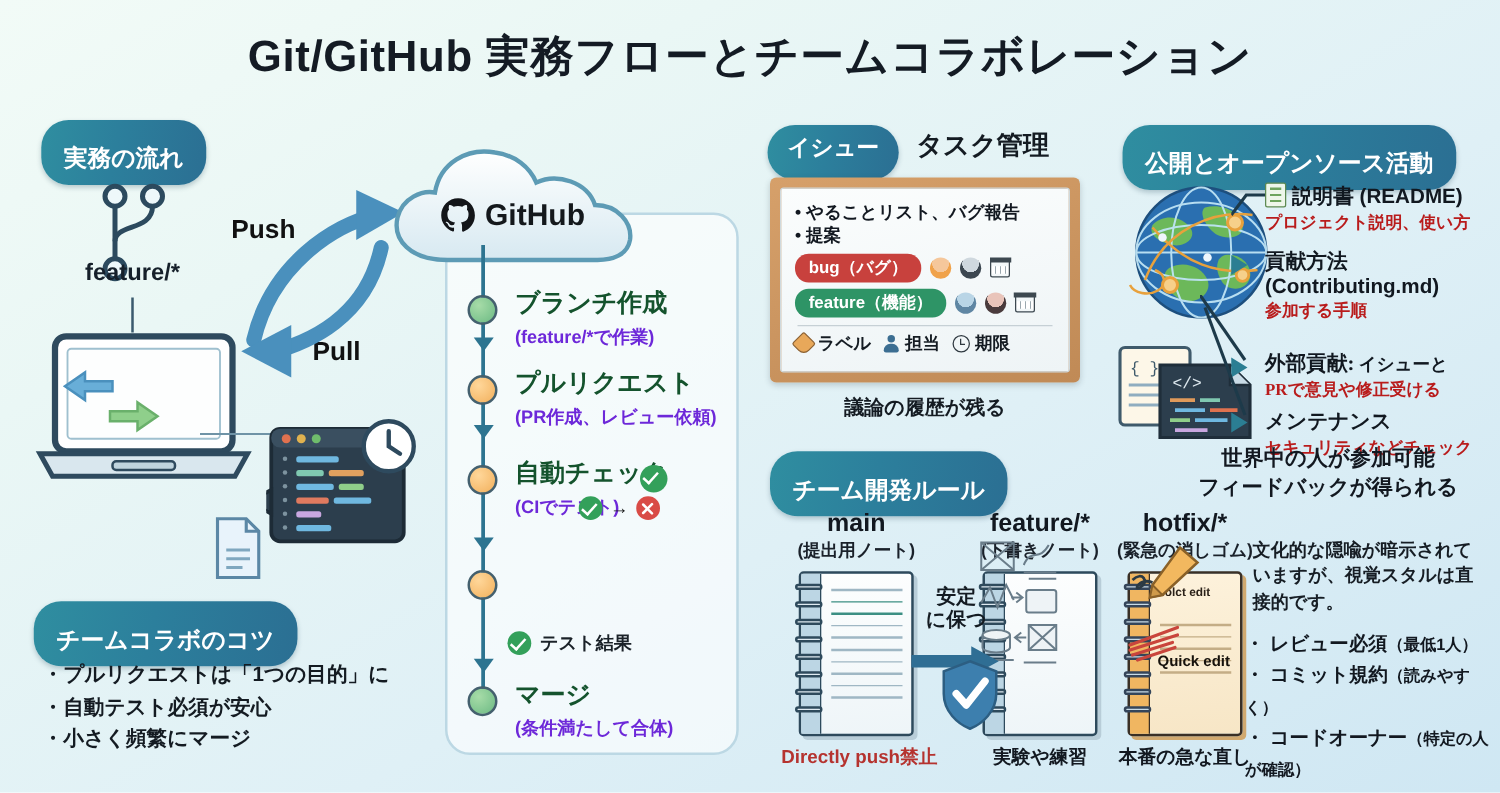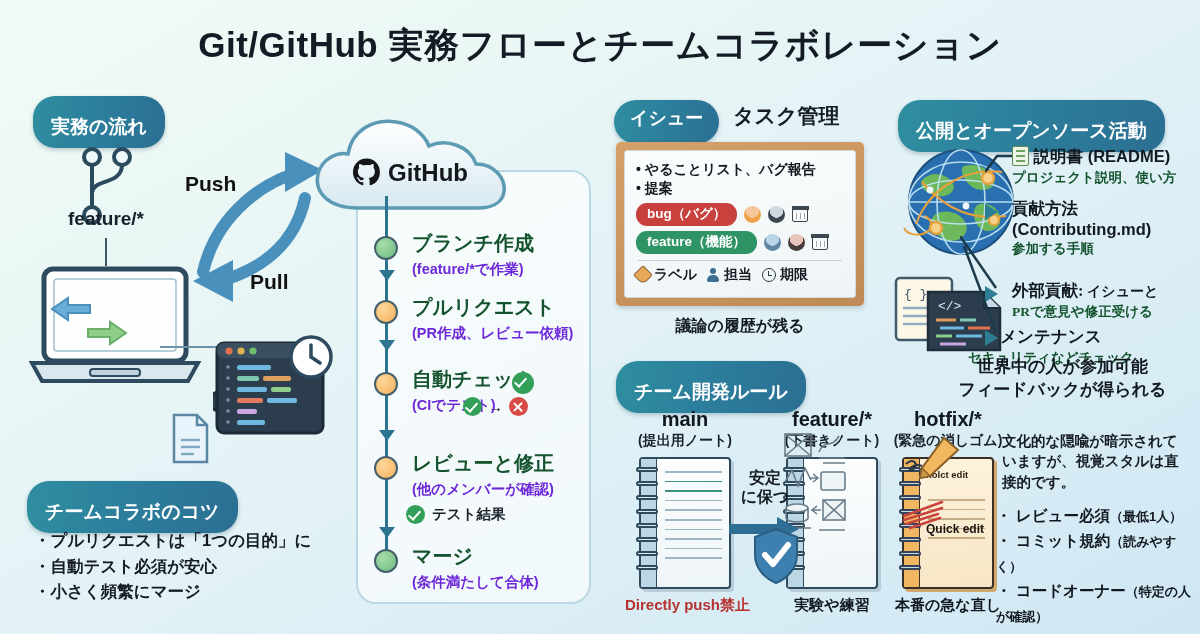--- a/index.html
+++ b/index.html
@@ -250,25 +250,25 @@
   #hotfix-sketch { left: 900px; top: 432px; }
 
   
   #badge-oss { left: 898px; top: 100px; }
   #globe { left: 902px; top: 142px; }
   #code-files { left: 894px; top: 276px; }
 
   .oss-item { position: absolute; }
   .oss-item .h { font-size: 16.5px; font-weight: 700; color: #111820; white-space: nowrap; }
   .oss-item .h .sm { font-size: 14px; }
-  .oss-item .s { font-size: 13.5px; font-weight: 700; color: #14532d; margin-top: 1px; white-space: nowrap; }
+  .oss-item .s { font-size: 13.5px; font-weight: 700; color: #b91c1c; margin-top: 1px; white-space: nowrap; }
   #oss-1 { left: 1012px; top: 146px; }
   #oss-2 { left: 1012px; top: 198px; }
   #oss-3 { left: 1012px; top: 280px; font-family: Liberation Serif, serif; }
-  #oss-4 { left: 968px; top: 326px; text-align: center; }
+  #oss-4 { left: 1012px; top: 326px; }
 
   .readme-icon {
     display: inline-block; width: 17px; height: 20px; vertical-align: -4px;
     background: #eef6ea; border: 1.8px solid #5e8a52; border-radius: 2px; position: relative;
   }
   .readme-icon::after {
     content: ""; position: absolute; left: 3px; top: 3px; right: 3px; bottom: 3px;
     background: repeating-linear-gradient(180deg,#6ea45e 0 2px,transparent 2px 5px);
   }
   .arrow-right-teal {
@@ -430,24 +430,20 @@
   </div>
   <div class="abs" id="ci-icons2">
     <span class="badge-check"></span>
     <span style="font-weight:700">→</span>
     <span class="badge-x"></span>
   </div>
   <div class="arrow-down" style="top:430px"></div>
 
   <div class="step" style="top:452px">
     <span class="dot orange"></span>
-    <div class="txt">
-      <div class="t1">レビューと修正</div>
-      <div class="t2">(他のメンバーが確認)</div>
-    </div>
   </div>
   <div class="abs" id="test-result">
     <span class="badge-check"></span>
     <span class="lab">テスト結果</span>
   </div>
   <div class="arrow-down" style="top:527px"></div>
 
   <div class="step" style="top:545px">
     <span class="dot green"></span>
     <div class="txt">

